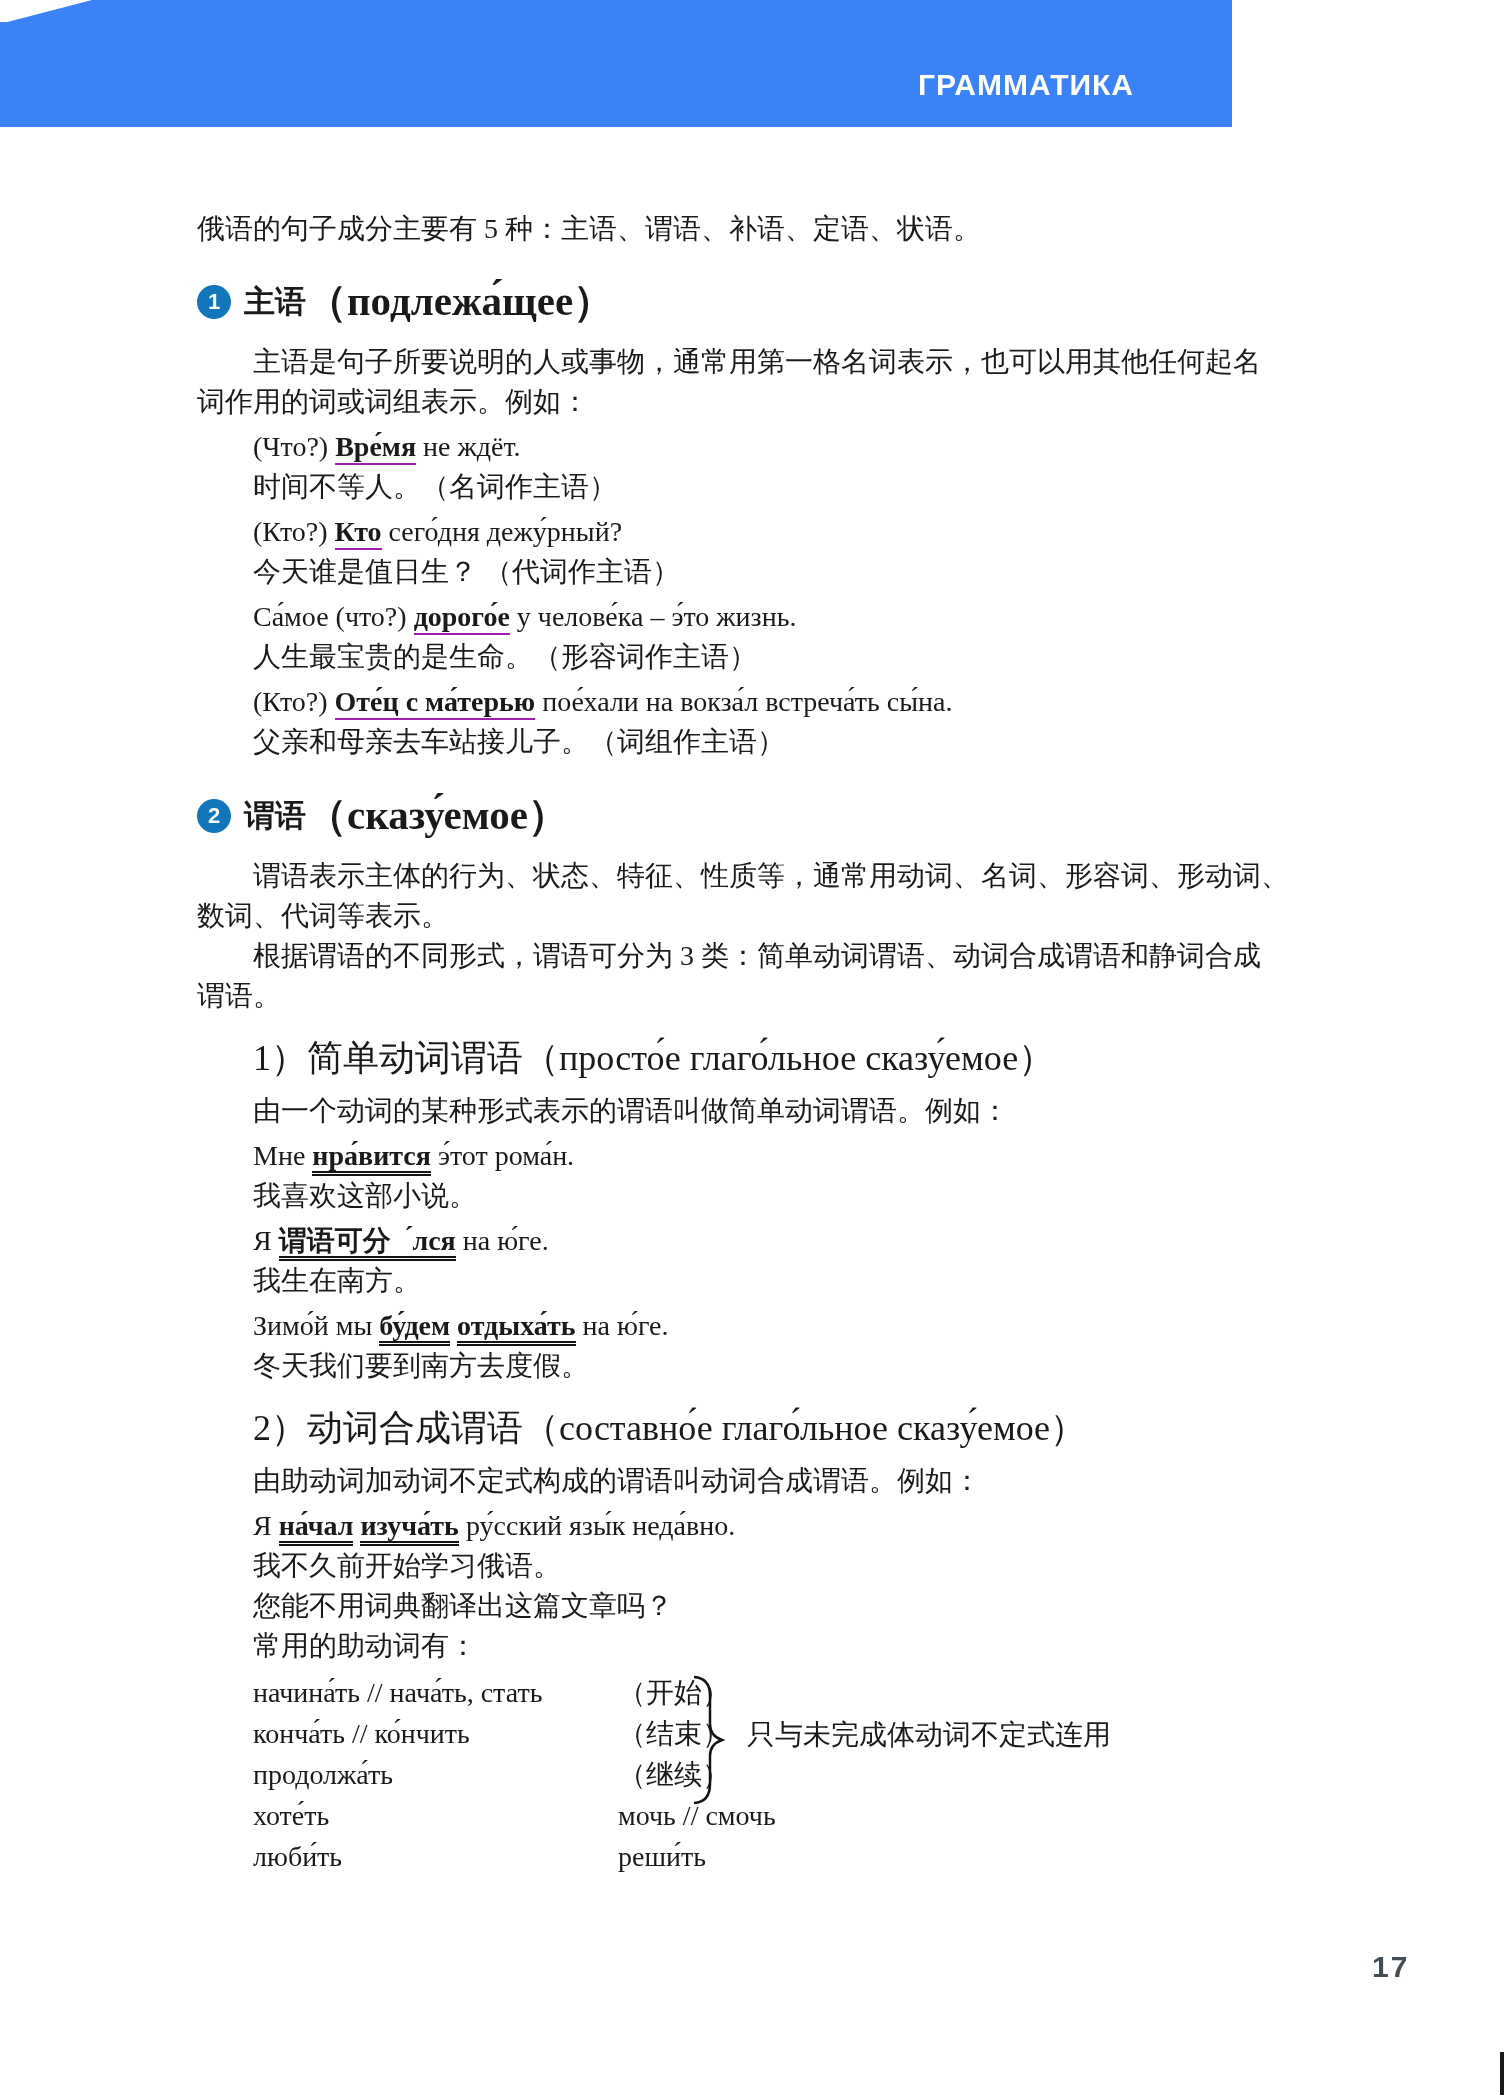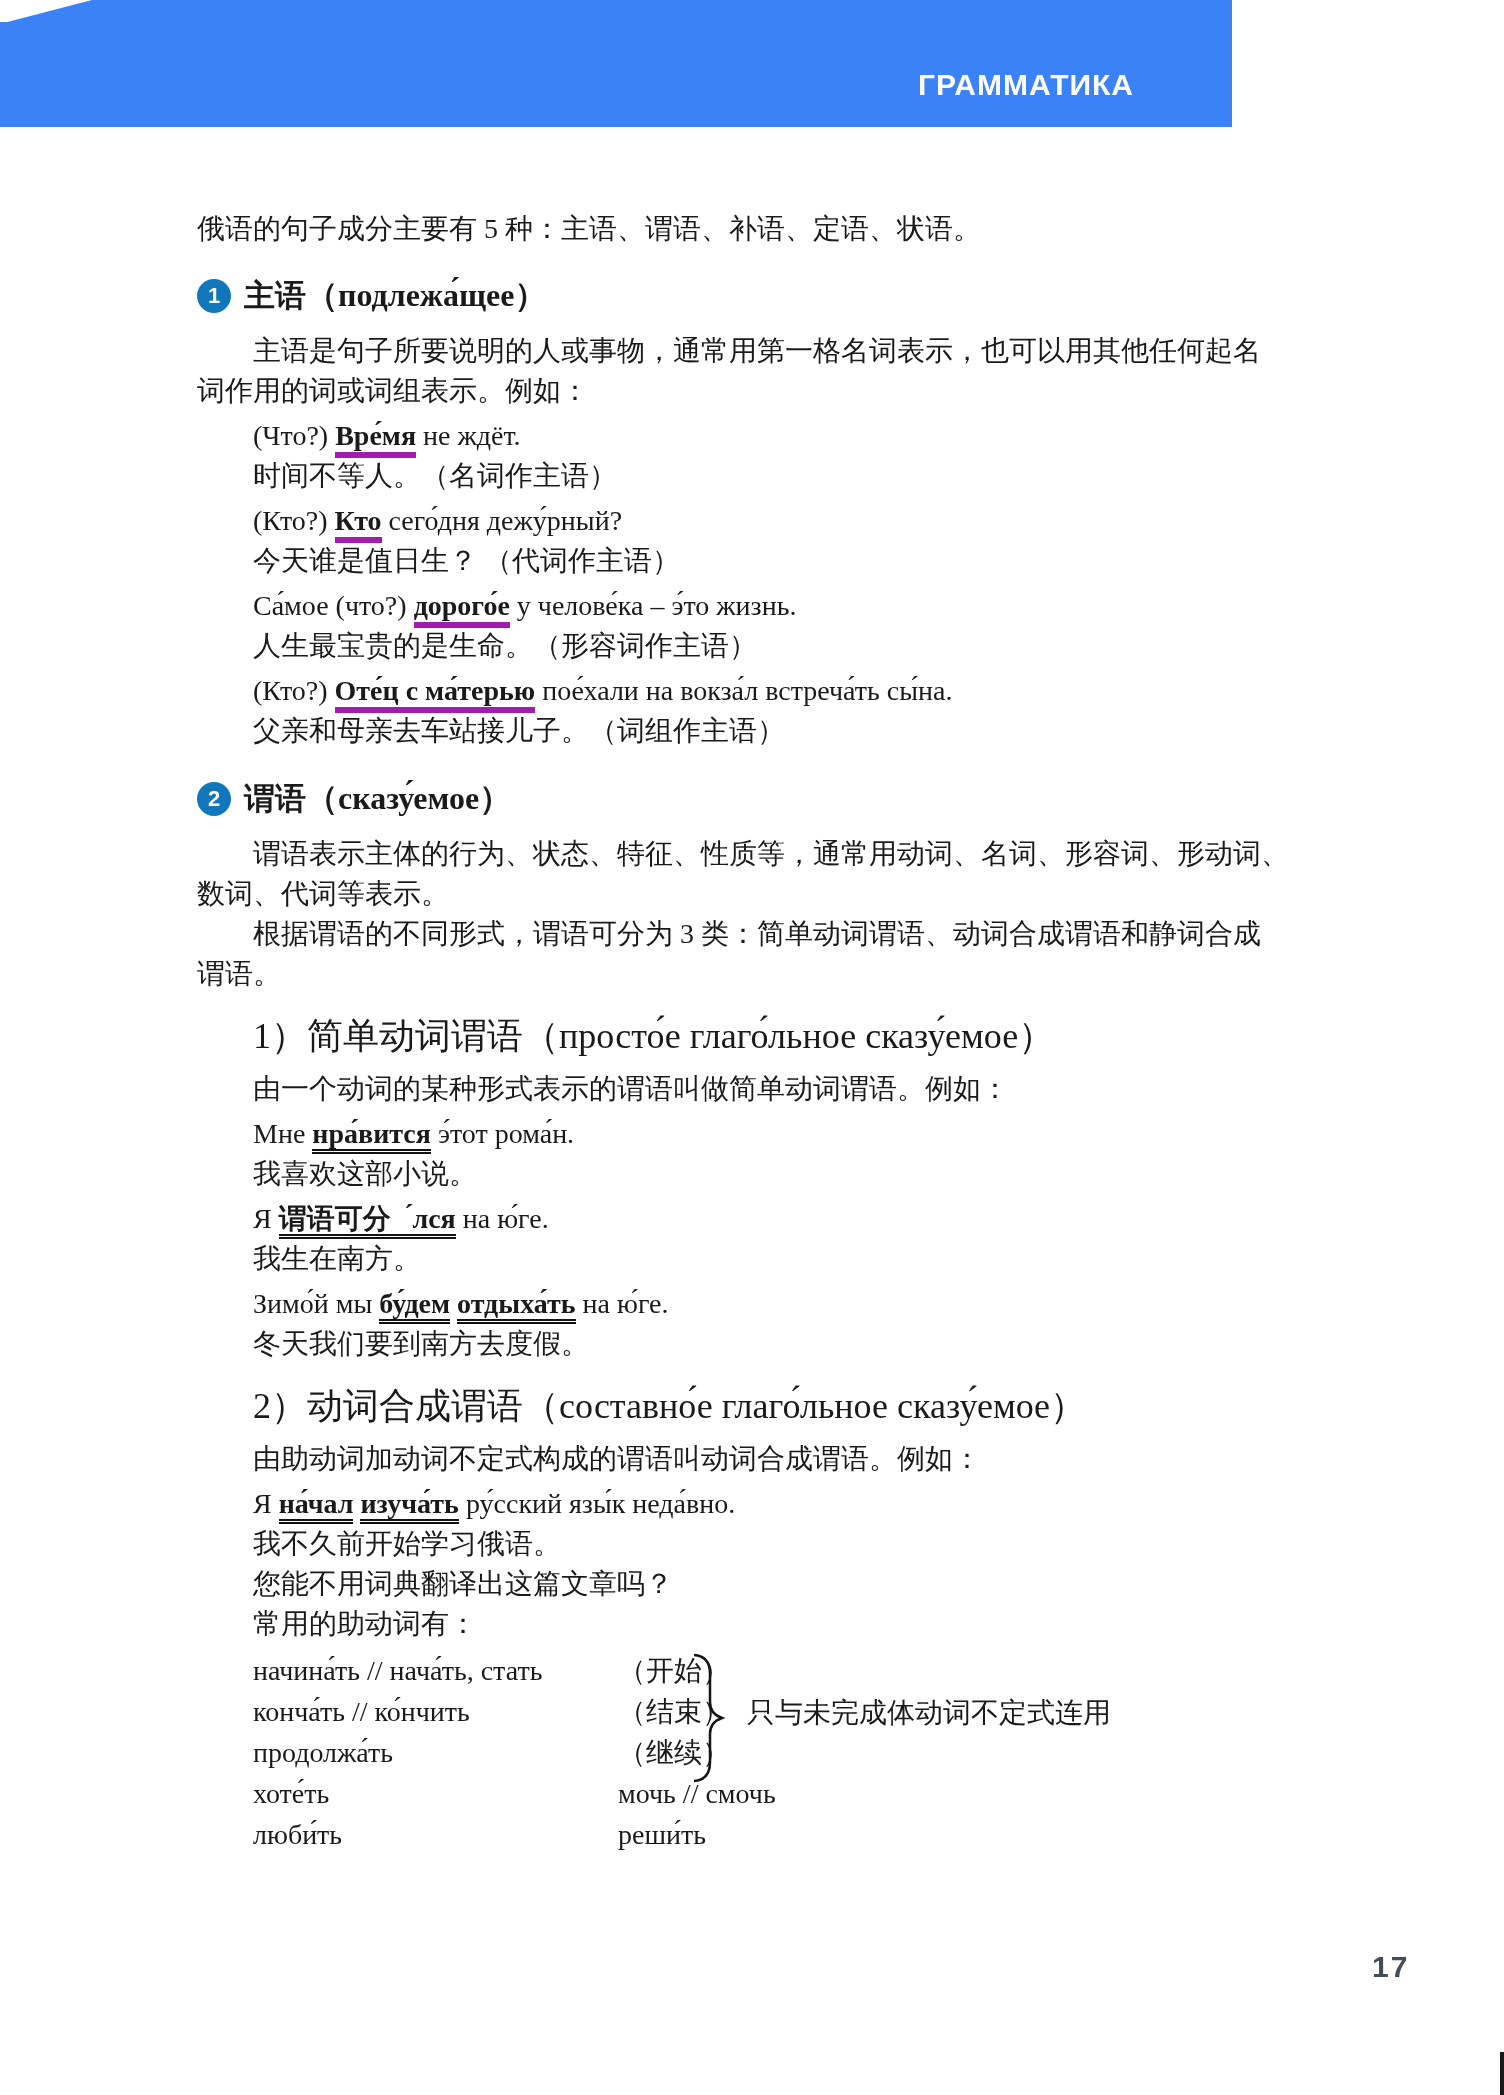--- a/index.html
+++ b/index.html
@@ -23,33 +23,33 @@
   .content{position:absolute;left:197px;top:210px;width:1165px;}
   .intro{font-size:28px;line-height:38px;}
 
   .sec-head{margin-top:26px;display:flex;align-items:center;}
   .badge{
     width:34px;height:34px;border-radius:50%;background:#1177ba;color:#fff;
     font-family:"Liberation Sans","DejaVu Sans",sans-serif;font-weight:bold;font-size:22px;
     display:flex;align-items:center;justify-content:center;margin-right:13px;flex:0 0 auto;
   }
   .sec-title-zh{font-weight:bold;font-size:31px;}
-  .sec-title-ru{font-weight:bold;font-size:32px;}
+  .sec-title-ru{font-weight:bold;font-size:41px;}
 
   .para{font-size:28px;line-height:40px;margin-top:13px;}
   .para + .para{margin-top:0;}
   .pline{display:block;}
   .pline.first{text-indent:56px;}
 
   .line{font-size:28px;line-height:40px;margin-left:56px;}
   .line.ru{margin-top:5px;}
 
   .subhead{font-size:36px;line-height:40px;margin-left:56px;margin-top:22px;margin-bottom:8px;}
 
-  .us{font-weight:bold;border-bottom:6px solid #a21caf;padding-bottom:1px;}
+  .us{font-weight:bold;border-bottom:2px solid #a21caf;padding-bottom:1px;}
   .ud{font-weight:bold;border-bottom:5px double #121212;}
 
   .aux{position:relative;margin-left:56px;margin-top:6px;font-size:28px;}
   .aux-row{display:flex;line-height:41px;}
   .aux-c1{width:365px;flex:0 0 auto;}
   .brace{position:absolute;left:438px;top:2px;width:34px;height:132px;}
   .brace-label{position:absolute;left:494px;top:44px;font-size:28px;white-space:nowrap;}
 
   .page-num{
     position:absolute;left:1372px;top:1950px;

